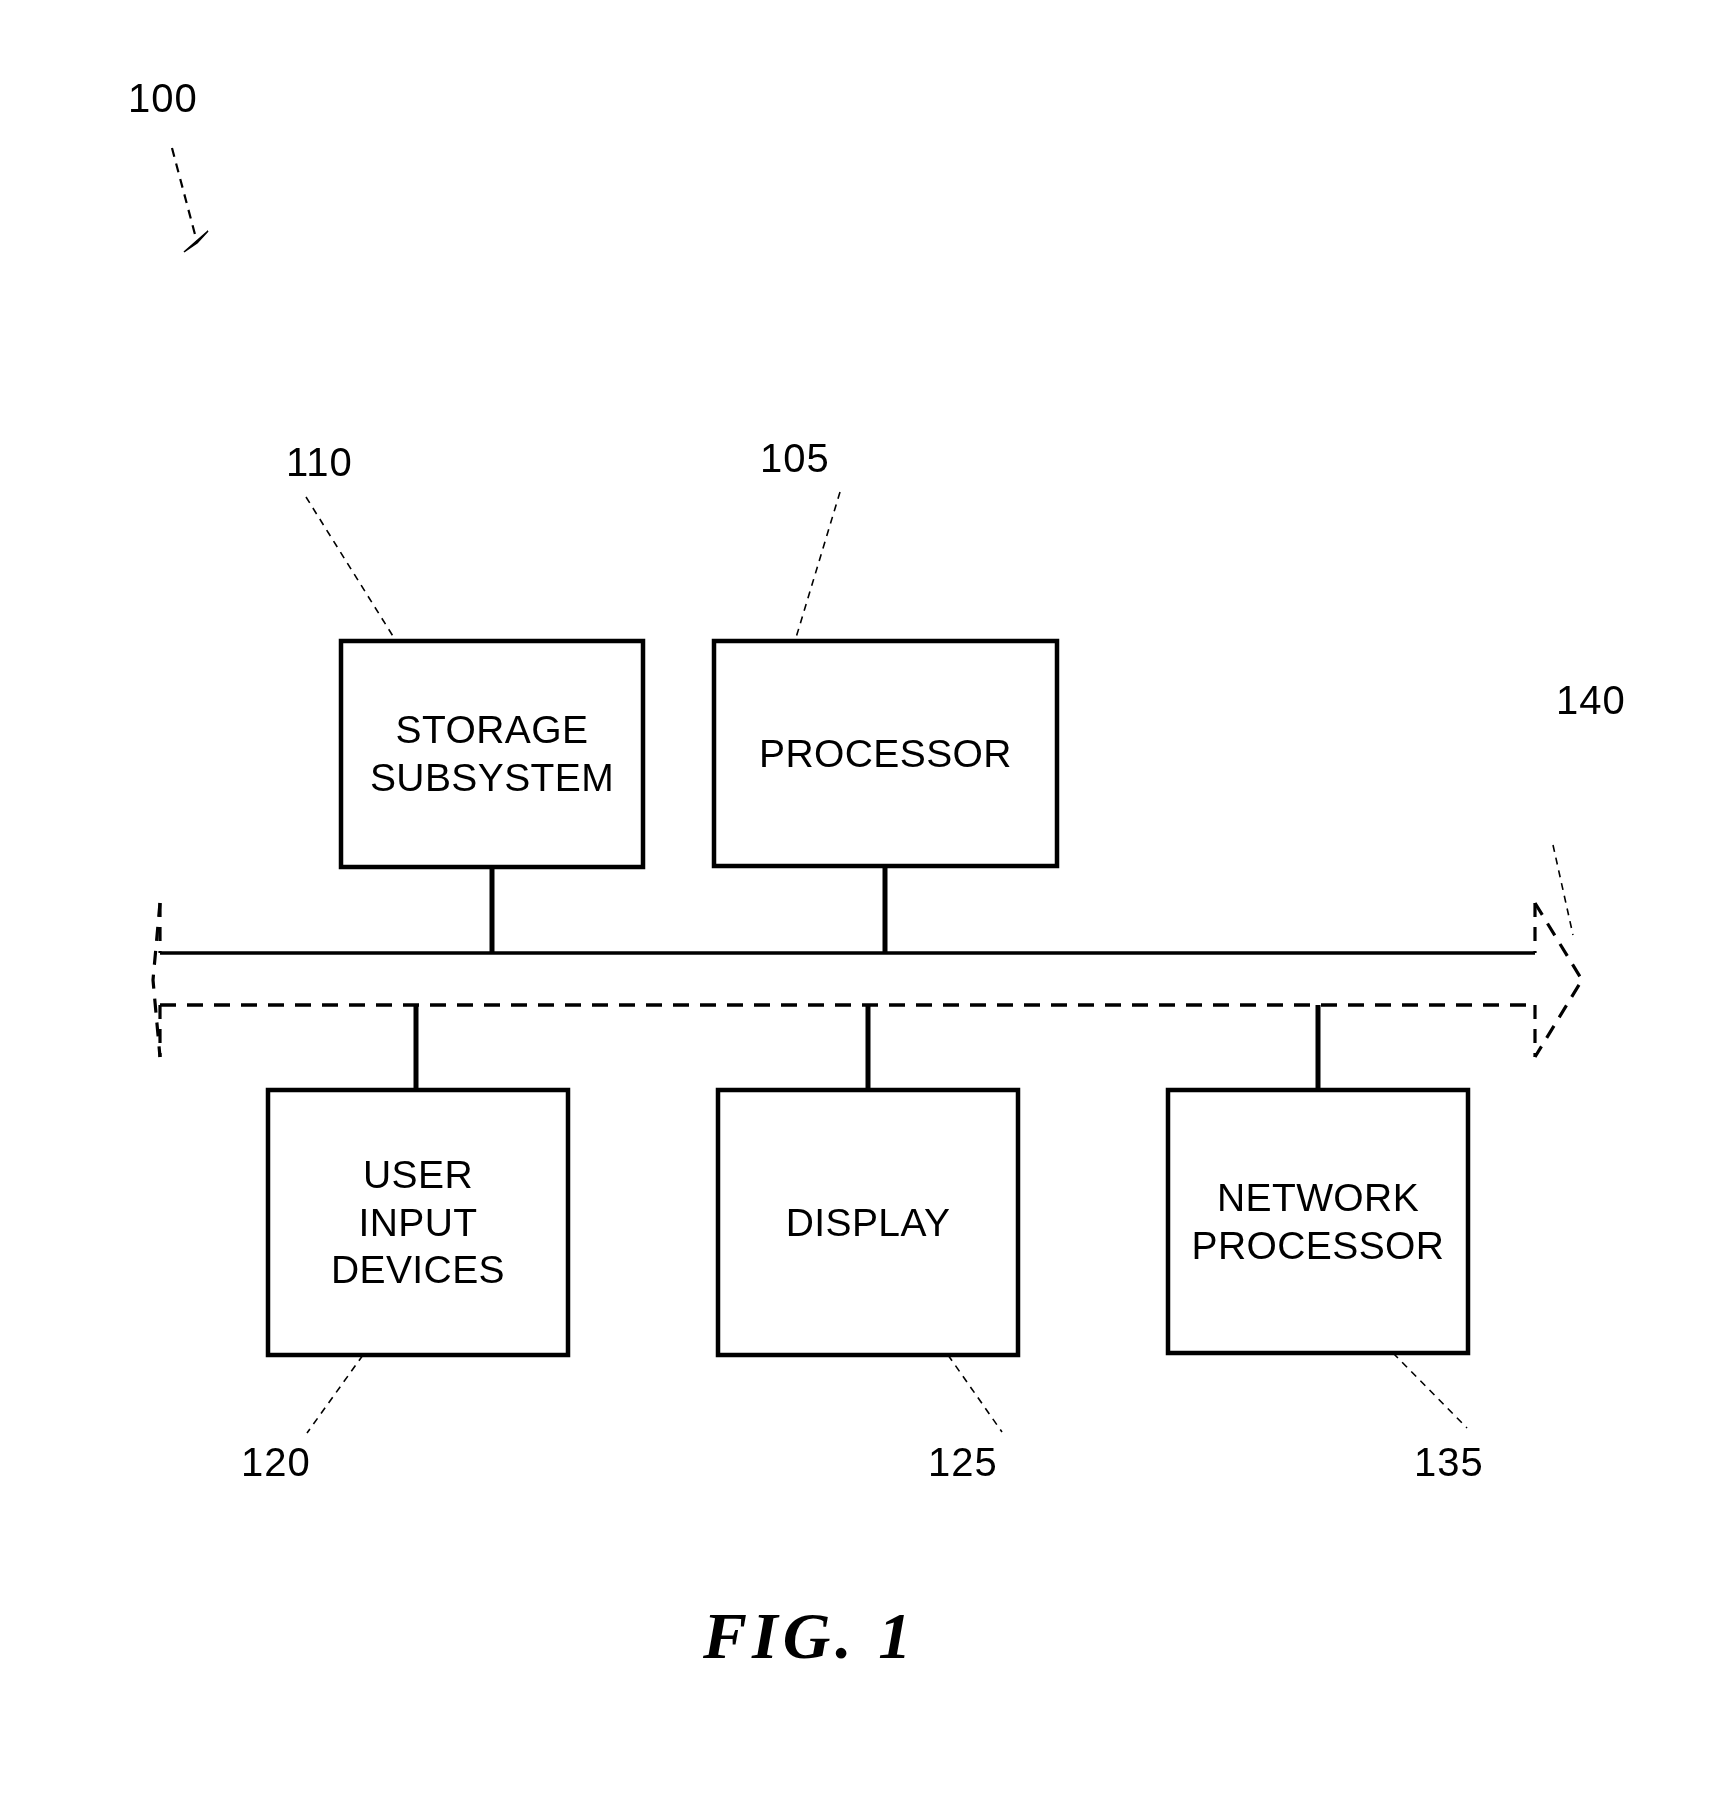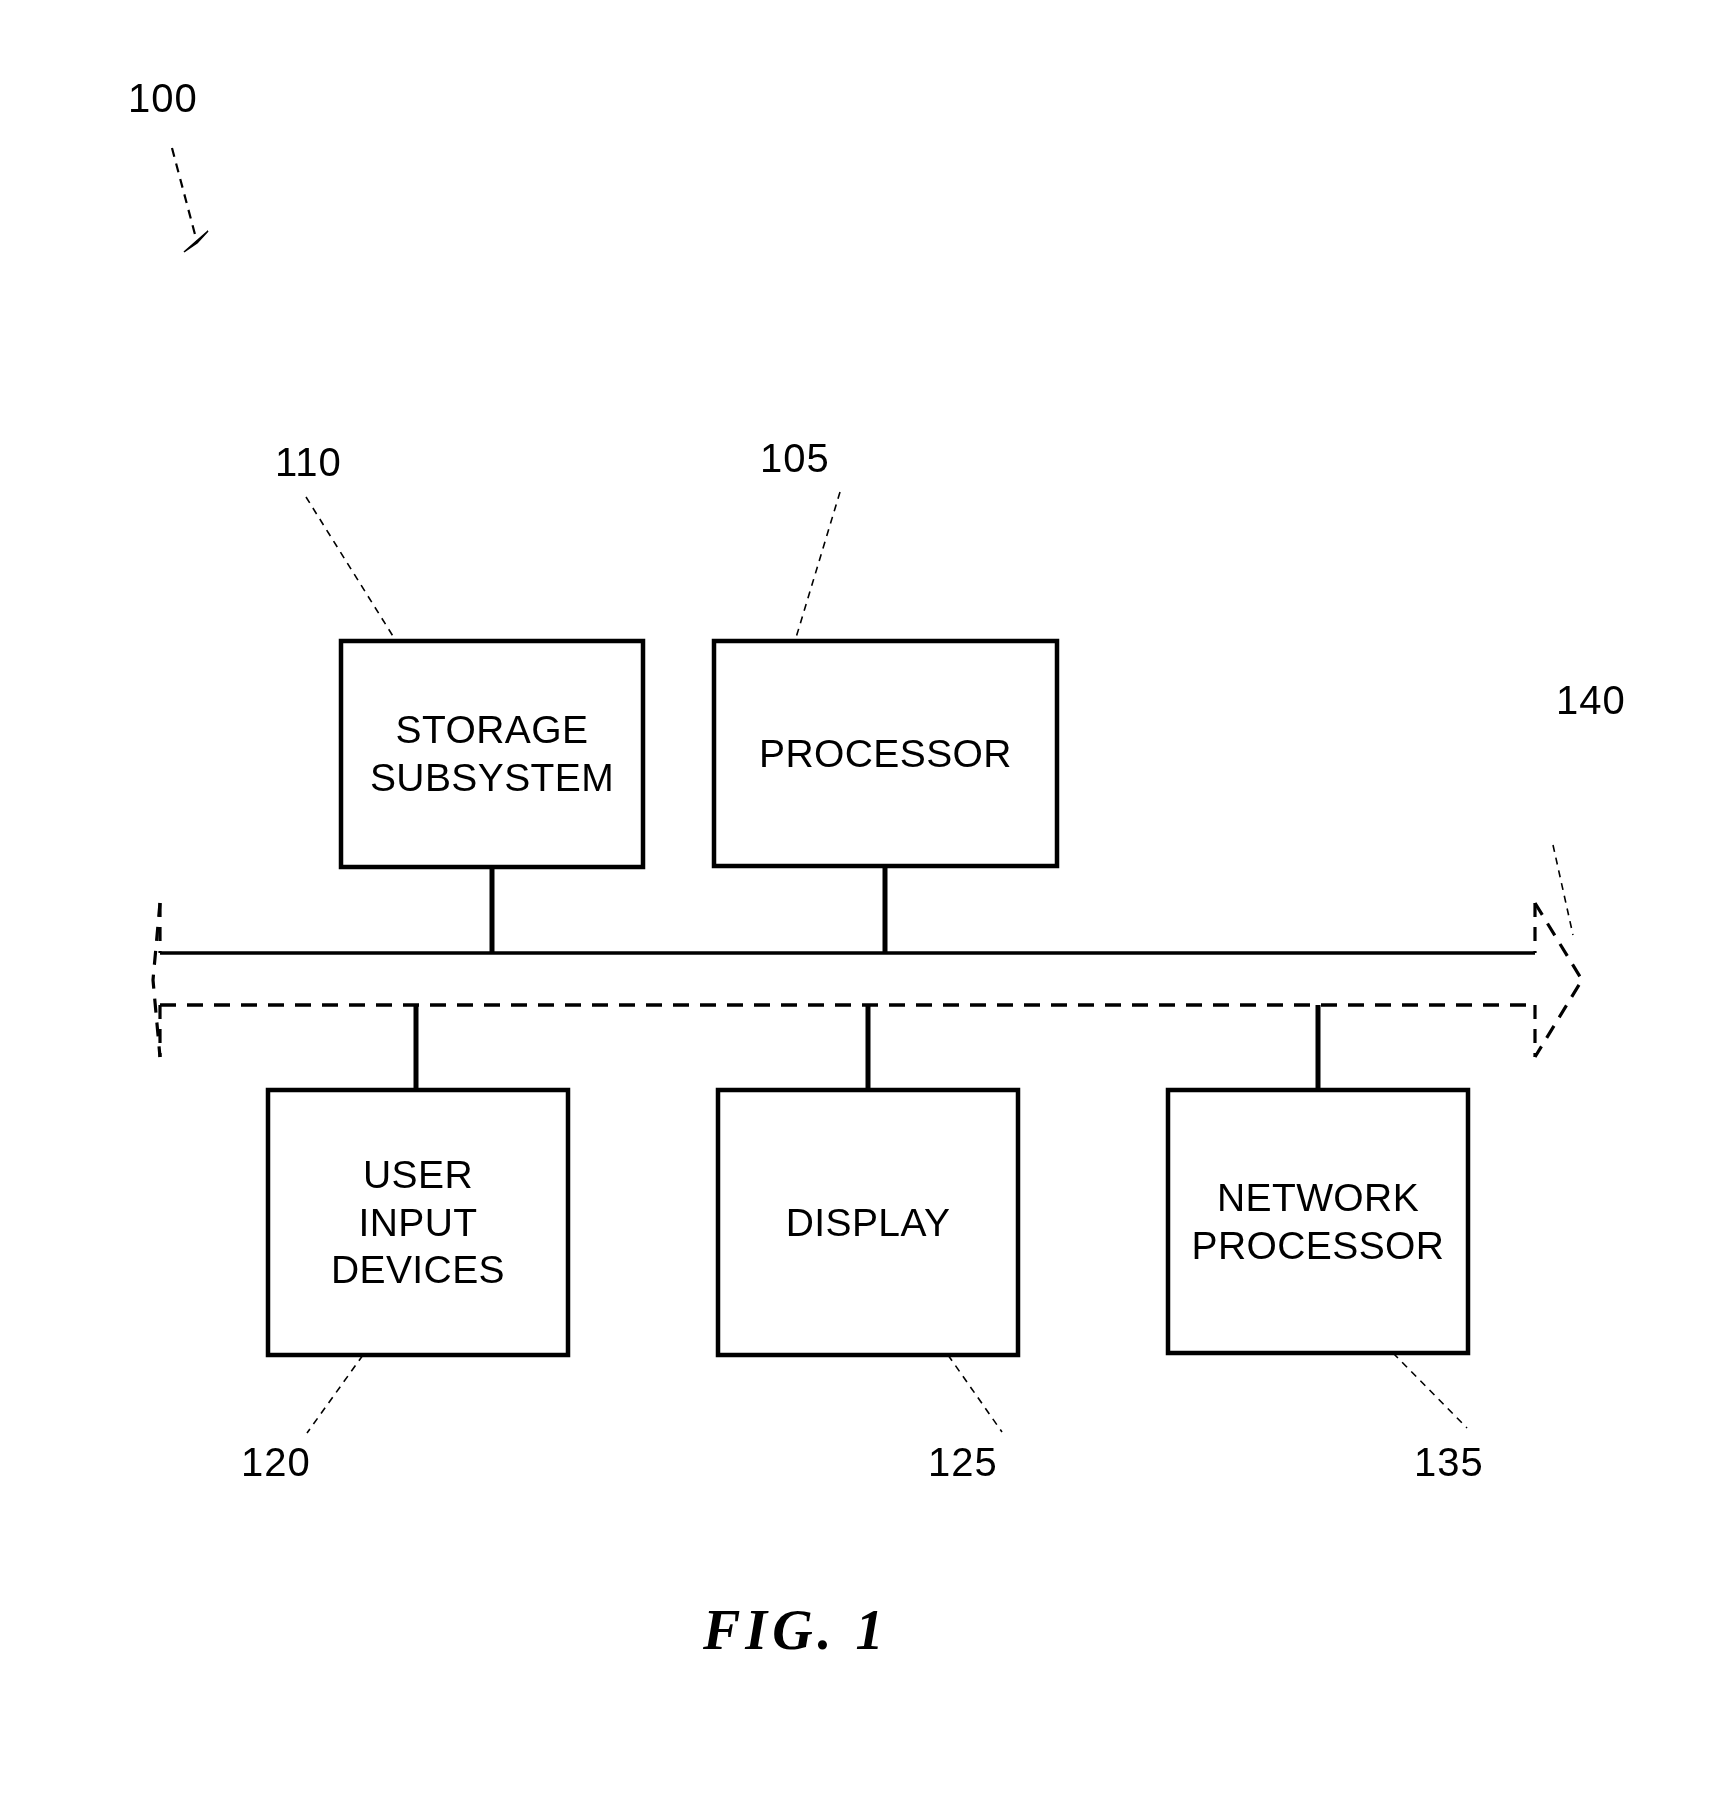--- a/index.html
+++ b/index.html
@@ -44,21 +44,21 @@
     font-size: 40px;
     letter-spacing: 1px;
     color: #000000;
     white-space: nowrap;
   }
   .fig-caption {
     position: absolute;
     font-family: "Liberation Serif", serif;
     font-style: italic;
     font-weight: bold;
-    font-size: 56px;
+    font-size: 66px;
     letter-spacing: 5px;
     color: #000000;
     white-space: nowrap;
   }
 </style>
 </head>
 <body>
 
 <div id="figure-root">
 
@@ -112,21 +112,21 @@
 
     <g>
       <line x1="1318" y1="1005" x2="1318" y2="1090" stroke="#000000" stroke-width="5"></line>
       <rect x="1168" y="1090" width="300" height="263" fill="#ffffff" stroke="#000000" stroke-width="4.5"></rect>
       <line x1="1393" y1="1353" x2="1467" y2="1428" stroke="#000000" stroke-width="1.6" stroke-dasharray="7 6"></line>
     </g>
   </svg>
 
   <div class="ref-num" style="left:128px; top:76px;">100</div>
 
-  <div class="ref-num" style="left:275px; top:440px;text-align:center;">110</div>
+  <div class="ref-num" style="left:286px; top:440px;text-align:center;">110</div>
 
   <div class="ref-num" style="left:760px; top:436px;">105</div>
 
   <div class="ref-num" style="left:1556px; top:678px;">140</div>
 
   <div class="ref-num" style="left:241px; top:1440px;">120</div>
 
   <div class="ref-num" style="left:928px; top:1440px;">125</div>
 
   <div class="ref-num" style="left:1414px; top:1440px;">135</div>

